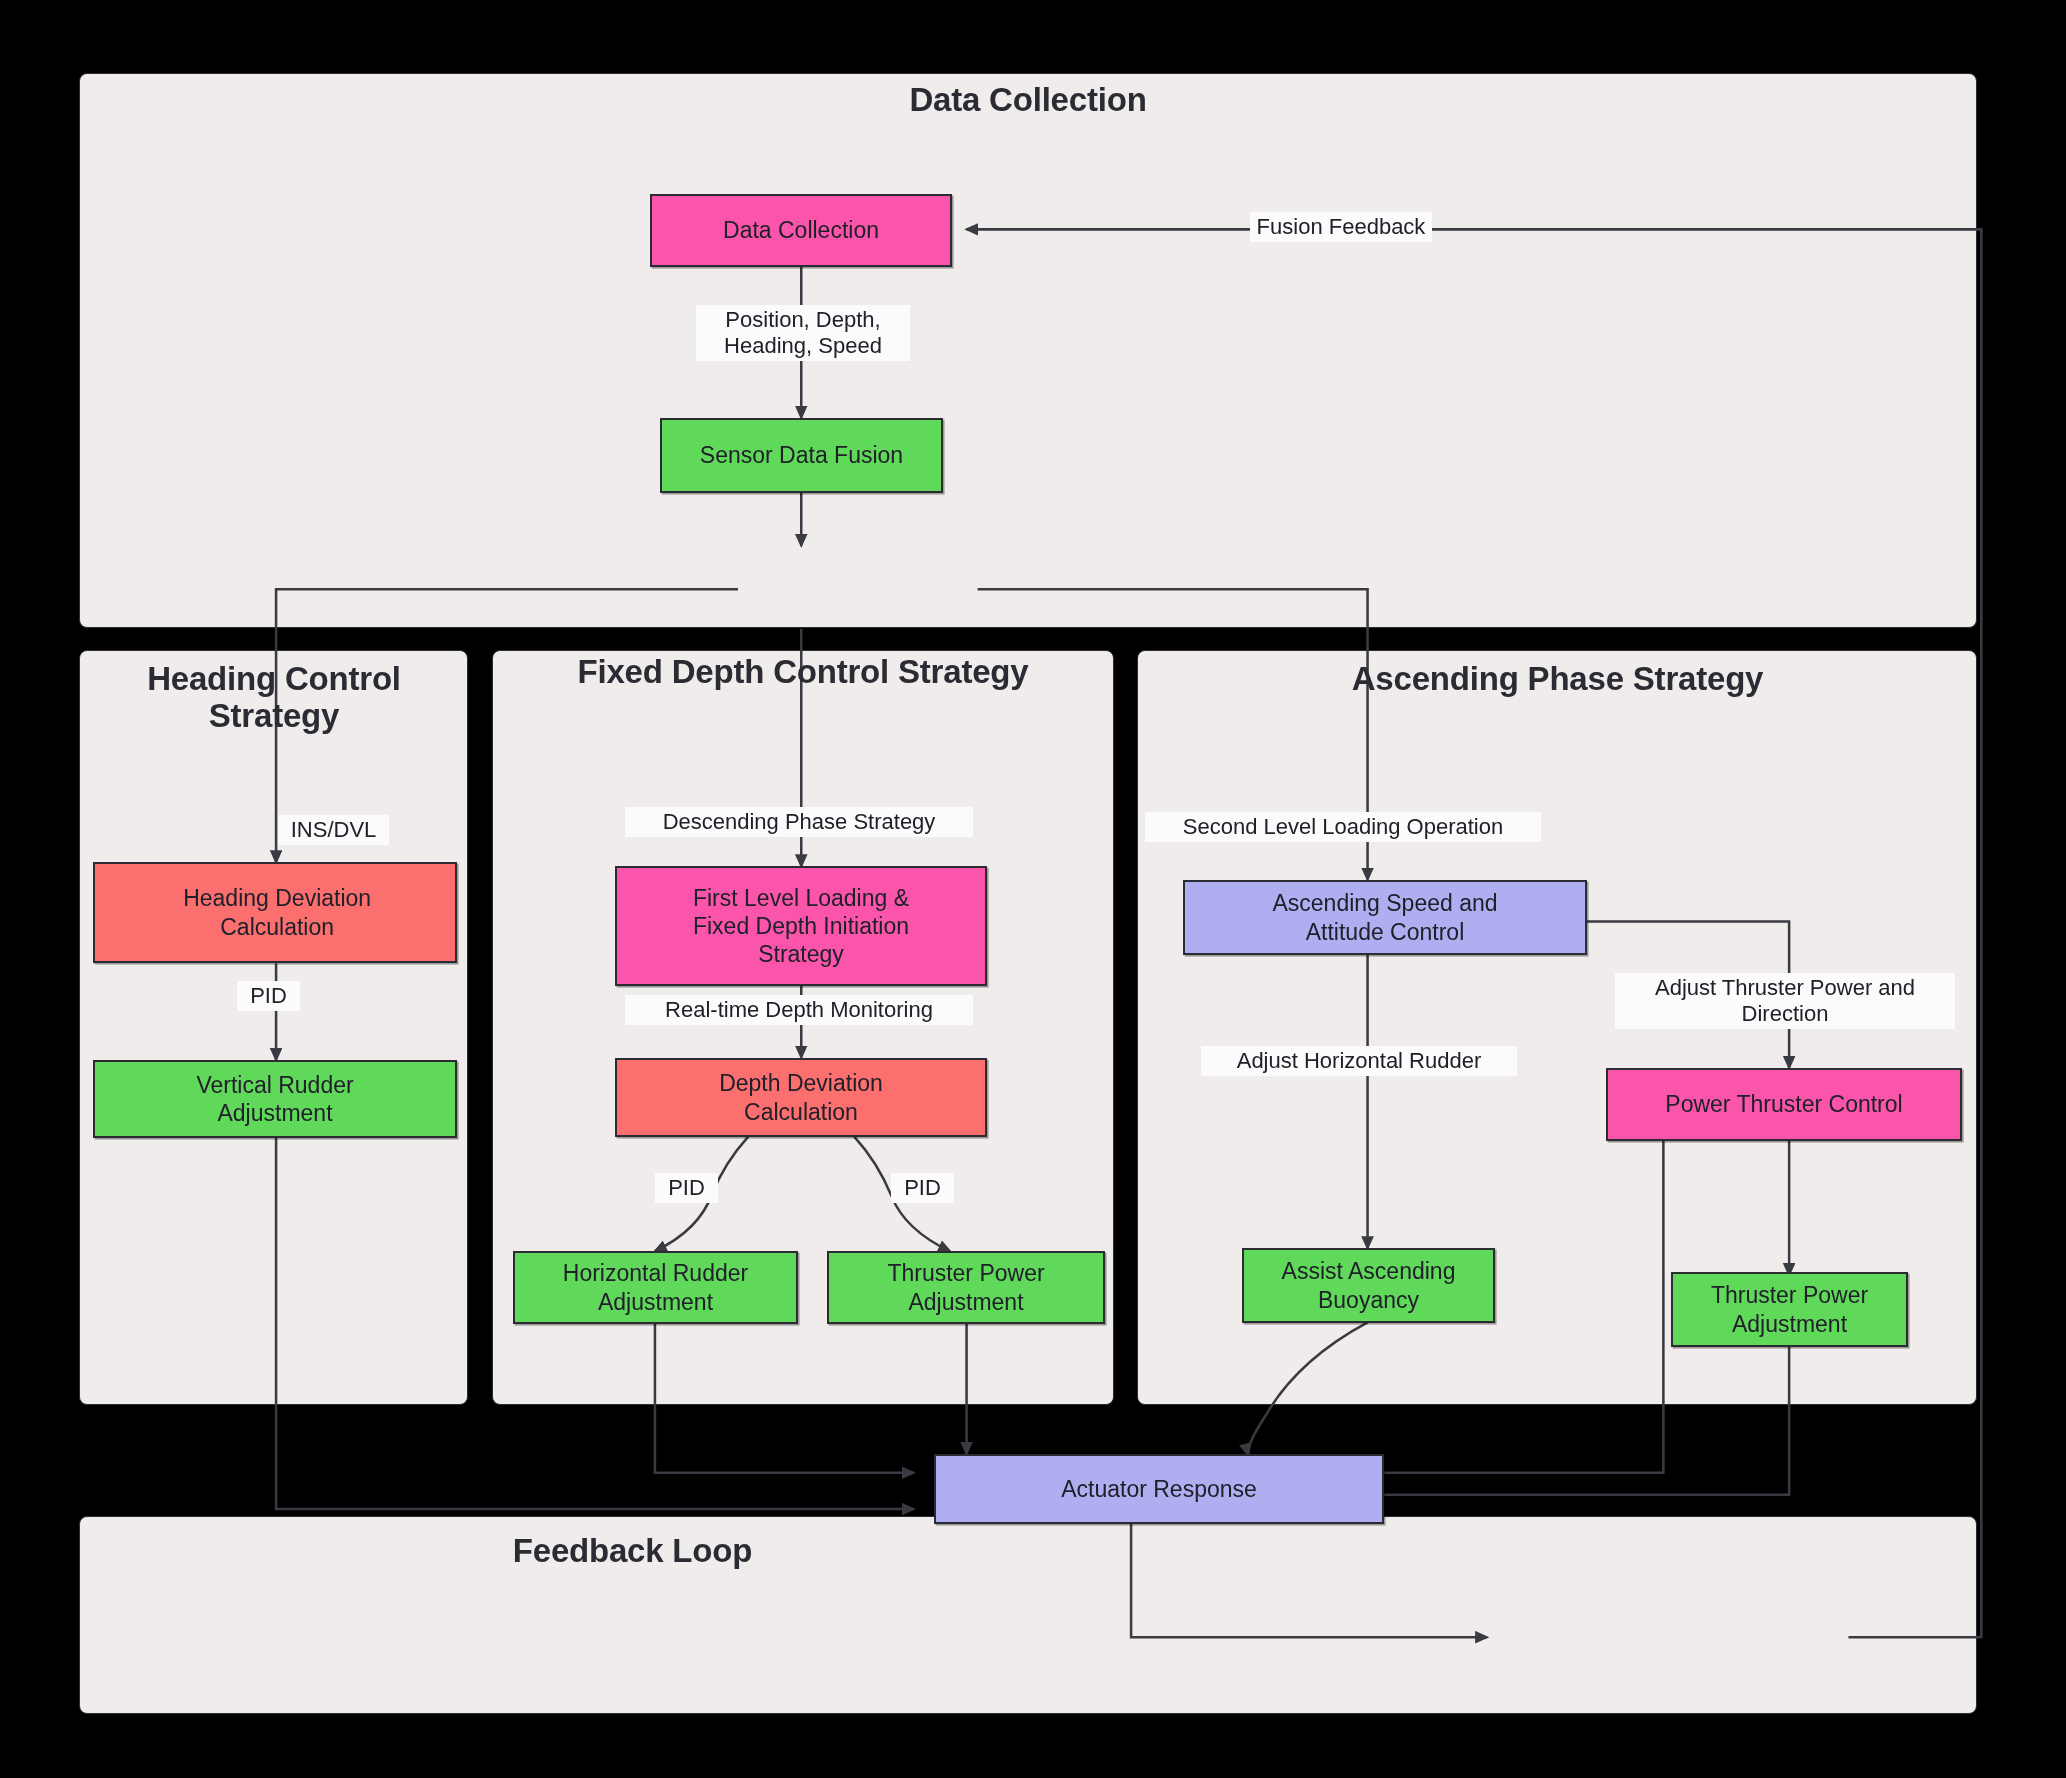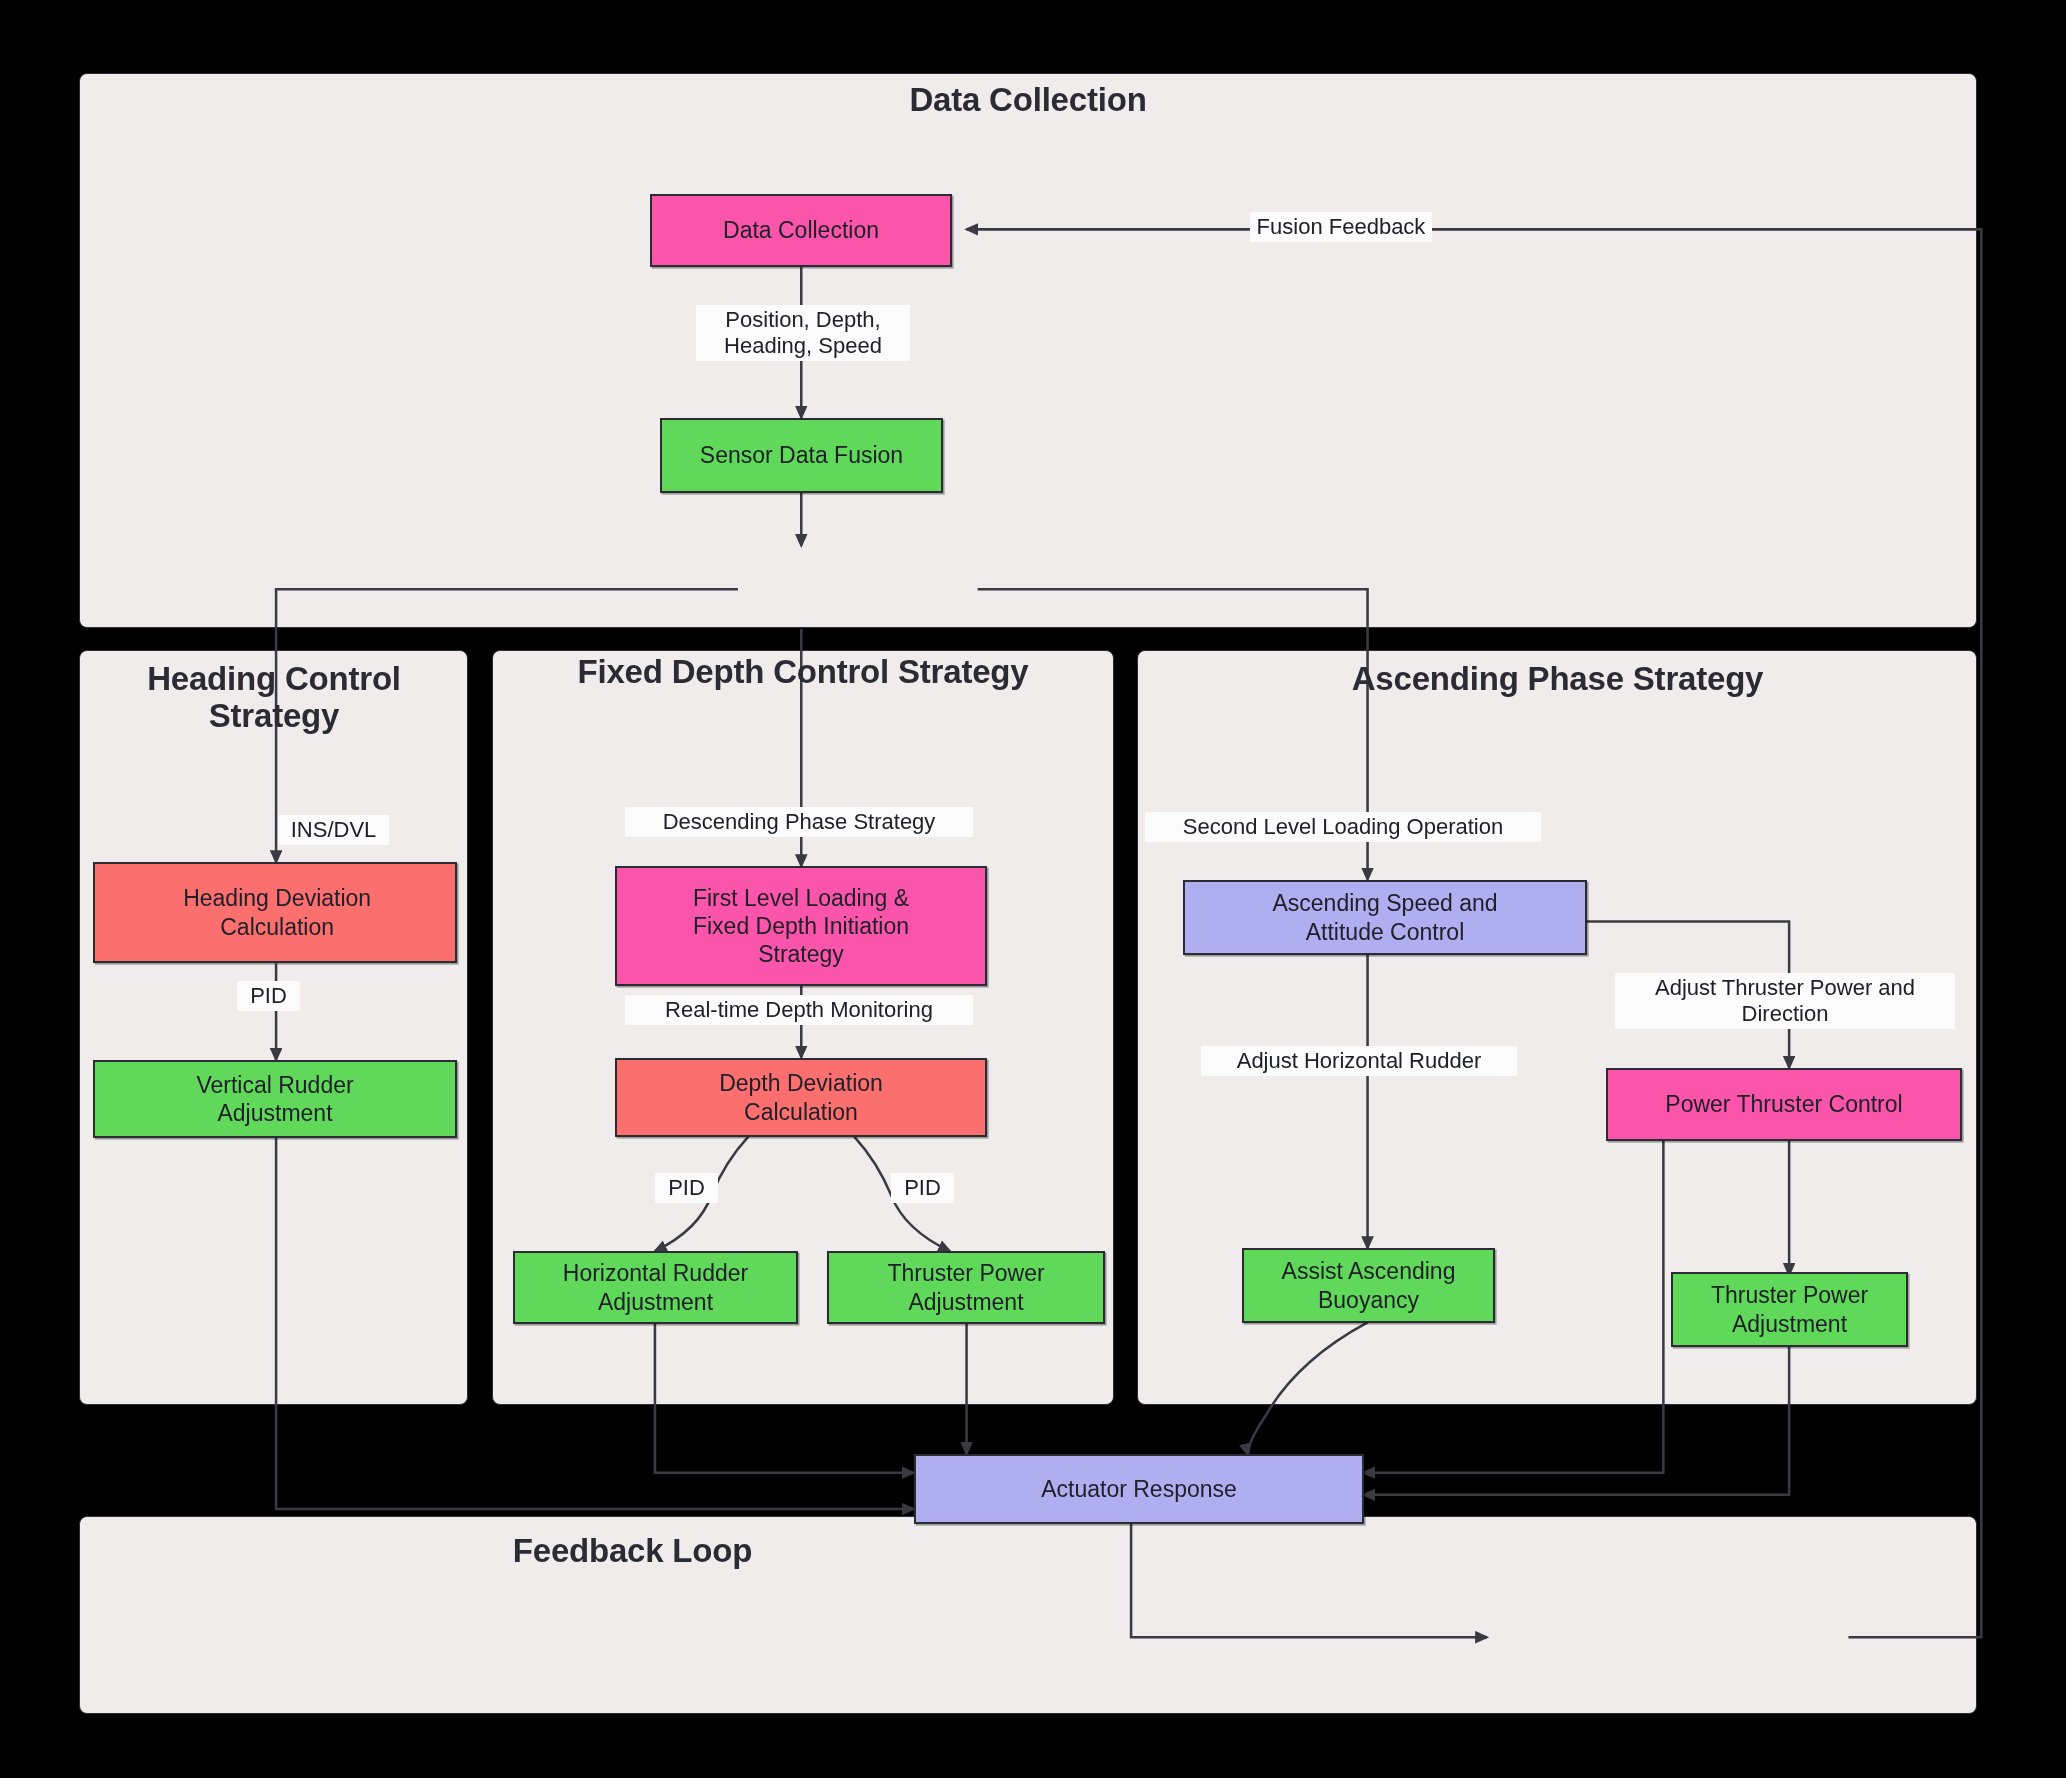--- a/index.html
+++ b/index.html
@@ -169,21 +169,21 @@
 Attitude Control</div>
 
   <div class="node n-pink" style="left:1606px; top:1068px; width:356px; height:73px;">Power Thruster Control</div>
 
   <div class="node n-green" style="left:1242px; top:1248px; width:253px; height:75px; white-space:pre-line;">Assist Ascending
 Buoyancy</div>
 
   <div class="node n-green" style="left:1671px; top:1272px; width:237px; height:75px; white-space:pre-line;">Thruster Power
 Adjustment</div>
 
-  <div class="node n-blue" style="left:914px; top:1454px; width:450px; height:70px;">Actuator Response</div>
+  <div class="node n-blue" style="left:934px; top:1454px; width:450px; height:70px;">Actuator Response</div>
 
 
   <div class="elabel" style="left:1250px; top:212px; width:182px;">Fusion Feedback</div>
 
   <div class="elabel" style="left:696px; top:305px; width:214px;">Position, Depth,
 Heading, Speed</div>
 
   <div class="elabel" style="left:278px; top:815px; width:111px;">INS/DVL</div>
 
   <div class="elabel" style="left:237px; top:981px; width:63px;">PID</div>

